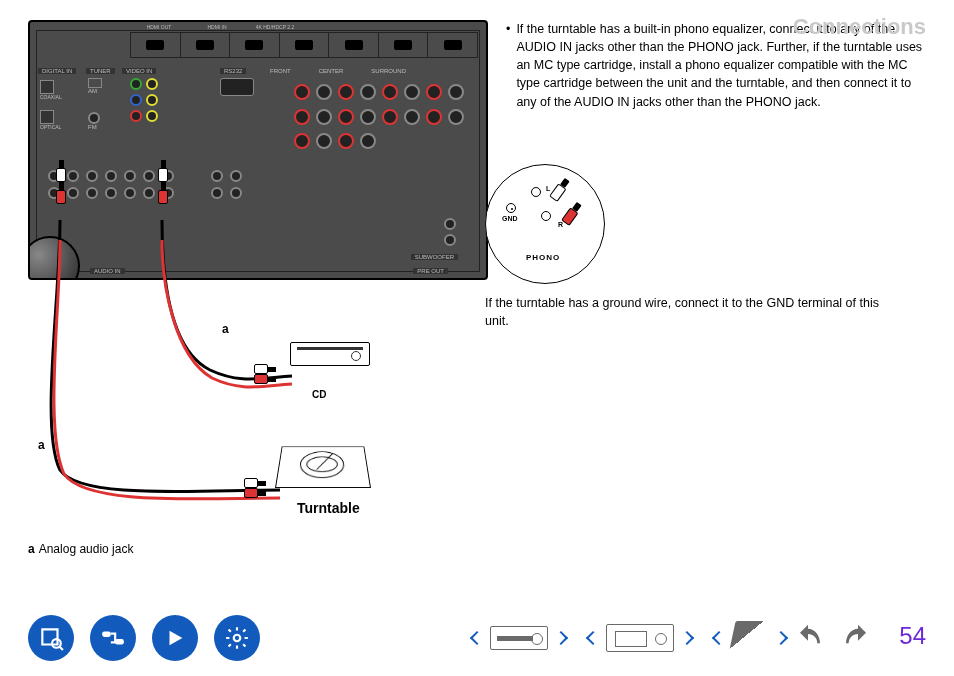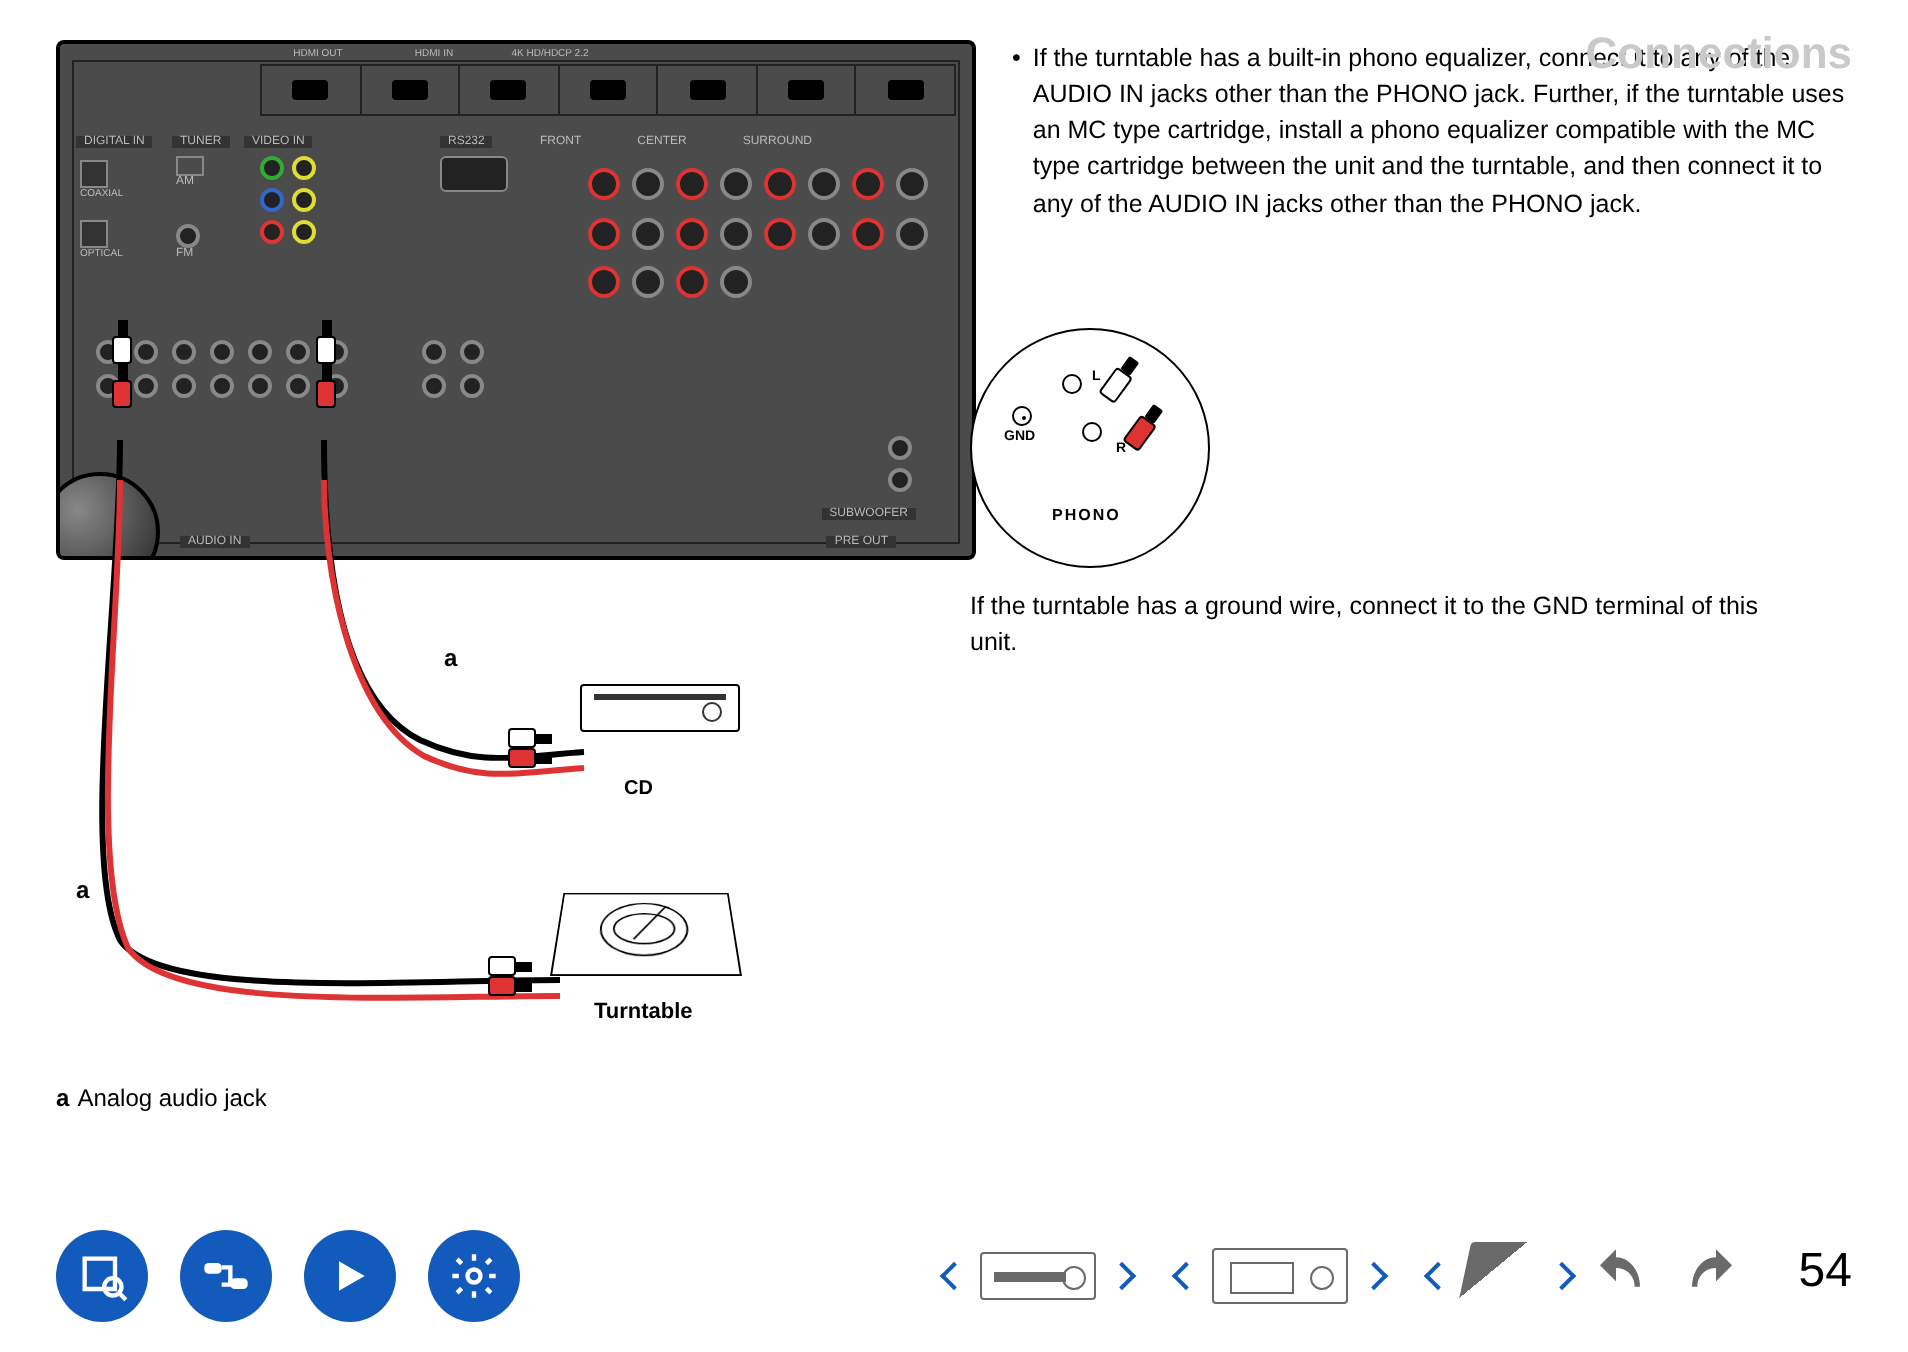--- a/index.html
+++ b/index.html
@@ -125,21 +125,21 @@
     width:96px;
     height:52px;
     border:1.5px solid #000;
     background:#fff;
     transform:perspective(120px) rotateX(22deg);
     transform-origin:bottom;
   }
   .tt-platter{position:absolute;top:6px;left:22px;width:48px;height:34px;border:1.5px solid #000;border-radius:50%;}
   .tt-platter::after{content:"";position:absolute;inset:6px;border:1px solid #000;border-radius:50%;}
   .tt-arm{position:absolute;top:8px;right:8px;width:28px;height:28px;border-left:1.5px solid #000;transform:rotate(40deg);transform-origin:top left;}
-  .tt-label{position:absolute;top:500px;left:297px;font-size:11px;font-weight:bold;}
+  .tt-label{position:absolute;top:500px;left:297px;font-size:14px;font-weight:bold;}
   .cable-label-a1{position:absolute;top:322px;left:222px;font-size:12px;font-weight:bold;}
   .cable-label-a2{position:absolute;top:438px;left:38px;font-size:12px;font-weight:bold;}
   .phono-circle{
     position:absolute;
     top:164px;
     left:485px;
     width:120px;height:120px;border:1.5px solid #000;border-radius:50%;background:#fff;
   }
   .phono-circle .mini-jack{position:absolute;width:10px;height:10px;border-radius:50%;border:1.5px solid #000;}
   .phono-circle .l{top:22px;left:45px;}
@@ -193,21 +193,21 @@
   .dev.d1::after{content:"";position:absolute;top:6px;right:4px;width:10px;height:10px;border:1px solid #6a6a6a;border-radius:50%;}
   .dev.d2{width:68px;height:28px;}
   .dev.d2::before{content:"";position:absolute;top:6px;left:8px;width:30px;height:14px;border:1px solid #6a6a6a;}
   .dev.d2::after{content:"";position:absolute;top:8px;right:6px;width:10px;height:10px;border:1px solid #6a6a6a;border-radius:50%;}
   .dev.d3{width:36px;height:34px;border:none;background:linear-gradient(135deg,#6a6a6a 40%,transparent 40%);transform:skewX(-12deg);}
   .chev{width:10px;height:10px;border-right:2px solid #6a6a6a;border-bottom:2px solid #6a6a6a;transform:rotate(-45deg);}
   .chev.left{transform:rotate(135deg);}
   .chev.blue{border-color:#125bbd;}
   .undo-redo{position:absolute;right:80px;display:flex;gap:18px;}
   .undo-redo svg{width:32px;height:32px;}
-  .page-number{position:absolute;right:28px;bottom:16px;font-size:24px;color:#000000;}
+  .page-number{position:absolute;right:28px;bottom:16px;font-size:24px;color:#6d28d9;}
   
   .rca-plug{position:absolute;width:10px;height:22px;}
   .rca-plug .pb{width:10px;height:14px;border-radius:2px;}
   .rca-plug.white .pb{background:#fff;border:1.5px solid #000;}
   .rca-plug.red .pb{background:#d33;border:1.5px solid #000;}
   .rca-plug .pt{width:5px;height:8px;background:#000;margin:0 auto;}
   .jack-grid{position:absolute;top:148px;left:18px;display:flex;gap:7px;}
   .jack-grid .col{display:flex;flex-direction:column;gap:5px;}
   .label-row-top{position:absolute;top:46px;left:240px;font-size:6px;color:#bbb;display:flex;gap:28px;}
   .tuner-block{position:absolute;top:56px;left:58px;display:flex;flex-direction:column;gap:18px;font-size:6px;color:#bbb;}

